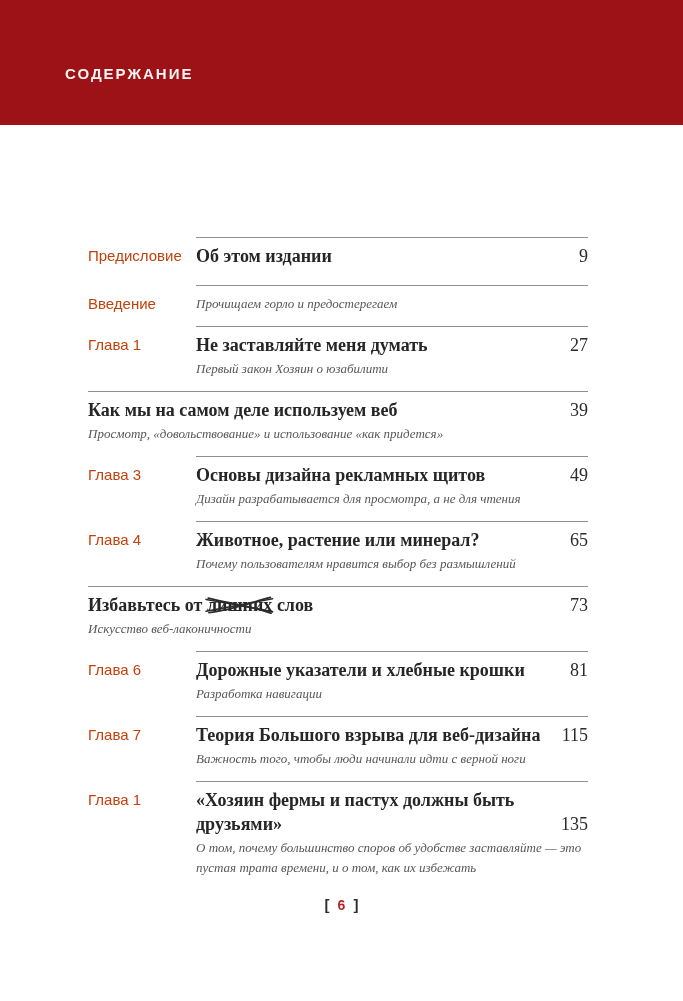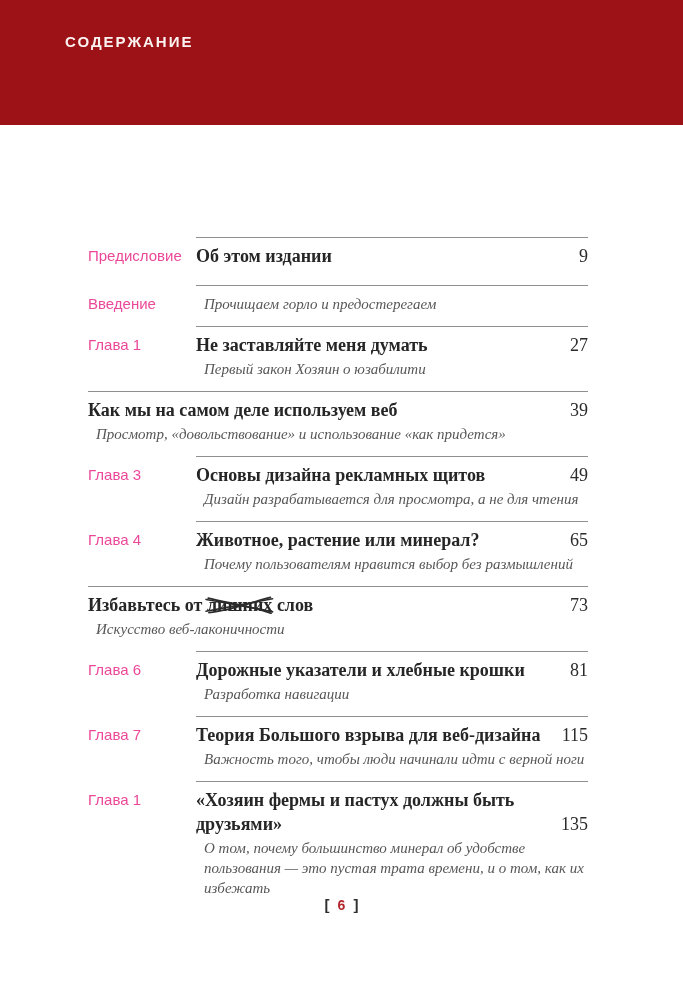--- a/index.html
+++ b/index.html
@@ -13,21 +13,21 @@
     font-family: "Liberation Serif", serif;
     margin: 0 auto;
   }
   
   .header {
     position: absolute;
     top: 0; left: 0; right: 0;
     height: 125px;
     background: #9c1217;
     box-sizing: border-box;
-    padding: 32px 0 0 65px;
+    padding: 64px 0 0 65px;
   }
   .header-title {
     font-family: "Liberation Sans", sans-serif;
     font-weight: bold;
     font-size: 15px;
     letter-spacing: 2px;
     color: #fbf3f1;
     line-height: 20px;
   }
   
@@ -38,21 +38,21 @@
     width: 500px;
   }
   .entry { display: flex; }
   .entry-label {
     flex: 0 0 108px;
     width: 108px;
     box-sizing: border-box;
     font-family: "Liberation Sans", sans-serif;
     font-size: 15px;
     line-height: 19px;
-    color: #ec4899;
+    color: #c2410c;
     padding-top: 9px;
   }
   .entry-body {
     flex: 1 1 auto;
     border-top: 1px solid #8f8f8f;
     padding: 6px 0 12px 0;
   }
   .entry.no-subtitle .entry-body { padding-bottom: 17px; }
   .title-row {
     display: flex;
@@ -67,25 +67,24 @@
     color: #262626;
   }
   .entry-page {
     font-size: 18px;
     line-height: 24px;
     color: #2b2b2b;
     white-space: nowrap;
   }
   .entry-subtitle {
     font-style: italic;
-    font-size: 15px;
+    font-size: 13px;
     line-height: 20px;
     color: #575757;
     margin-top: 2px;
-    margin-left: 8px;
   }
   
   .struck { position: relative; display: inline-block; }
   .scribble {
     position: absolute;
     left: -4%;
     top: 3px;
     width: 108%;
     height: 18px;
     pointer-events: none;
@@ -222,21 +221,21 @@
     </div>
   </div>
 
   <div class="entry">
     <div class="entry-label">Глава 1</div>
     <div class="entry-body">
       <div class="title-row">
         <div class="entry-title"><span>«Хозяин фермы и пастух должны быть друзьями»</span><span></span></div>
         <div class="entry-page">135</div>
       </div>
-      <div class="entry-subtitle">О том, почему большинство минерал об удобстве пользования — это пустая трата времени, и о том, как их избежать</div>
+      <div class="entry-subtitle">О том, почему большинство споров об удобстве заставляйте — это пустая трата времени, и о том, как их избежать</div>
     </div>
   </div>
 </div>
   </main>
 
   <footer class="footer">
     <span>[</span><span class="footer-num">6</span><span>]</span>
   </footer>
 
 </div>

